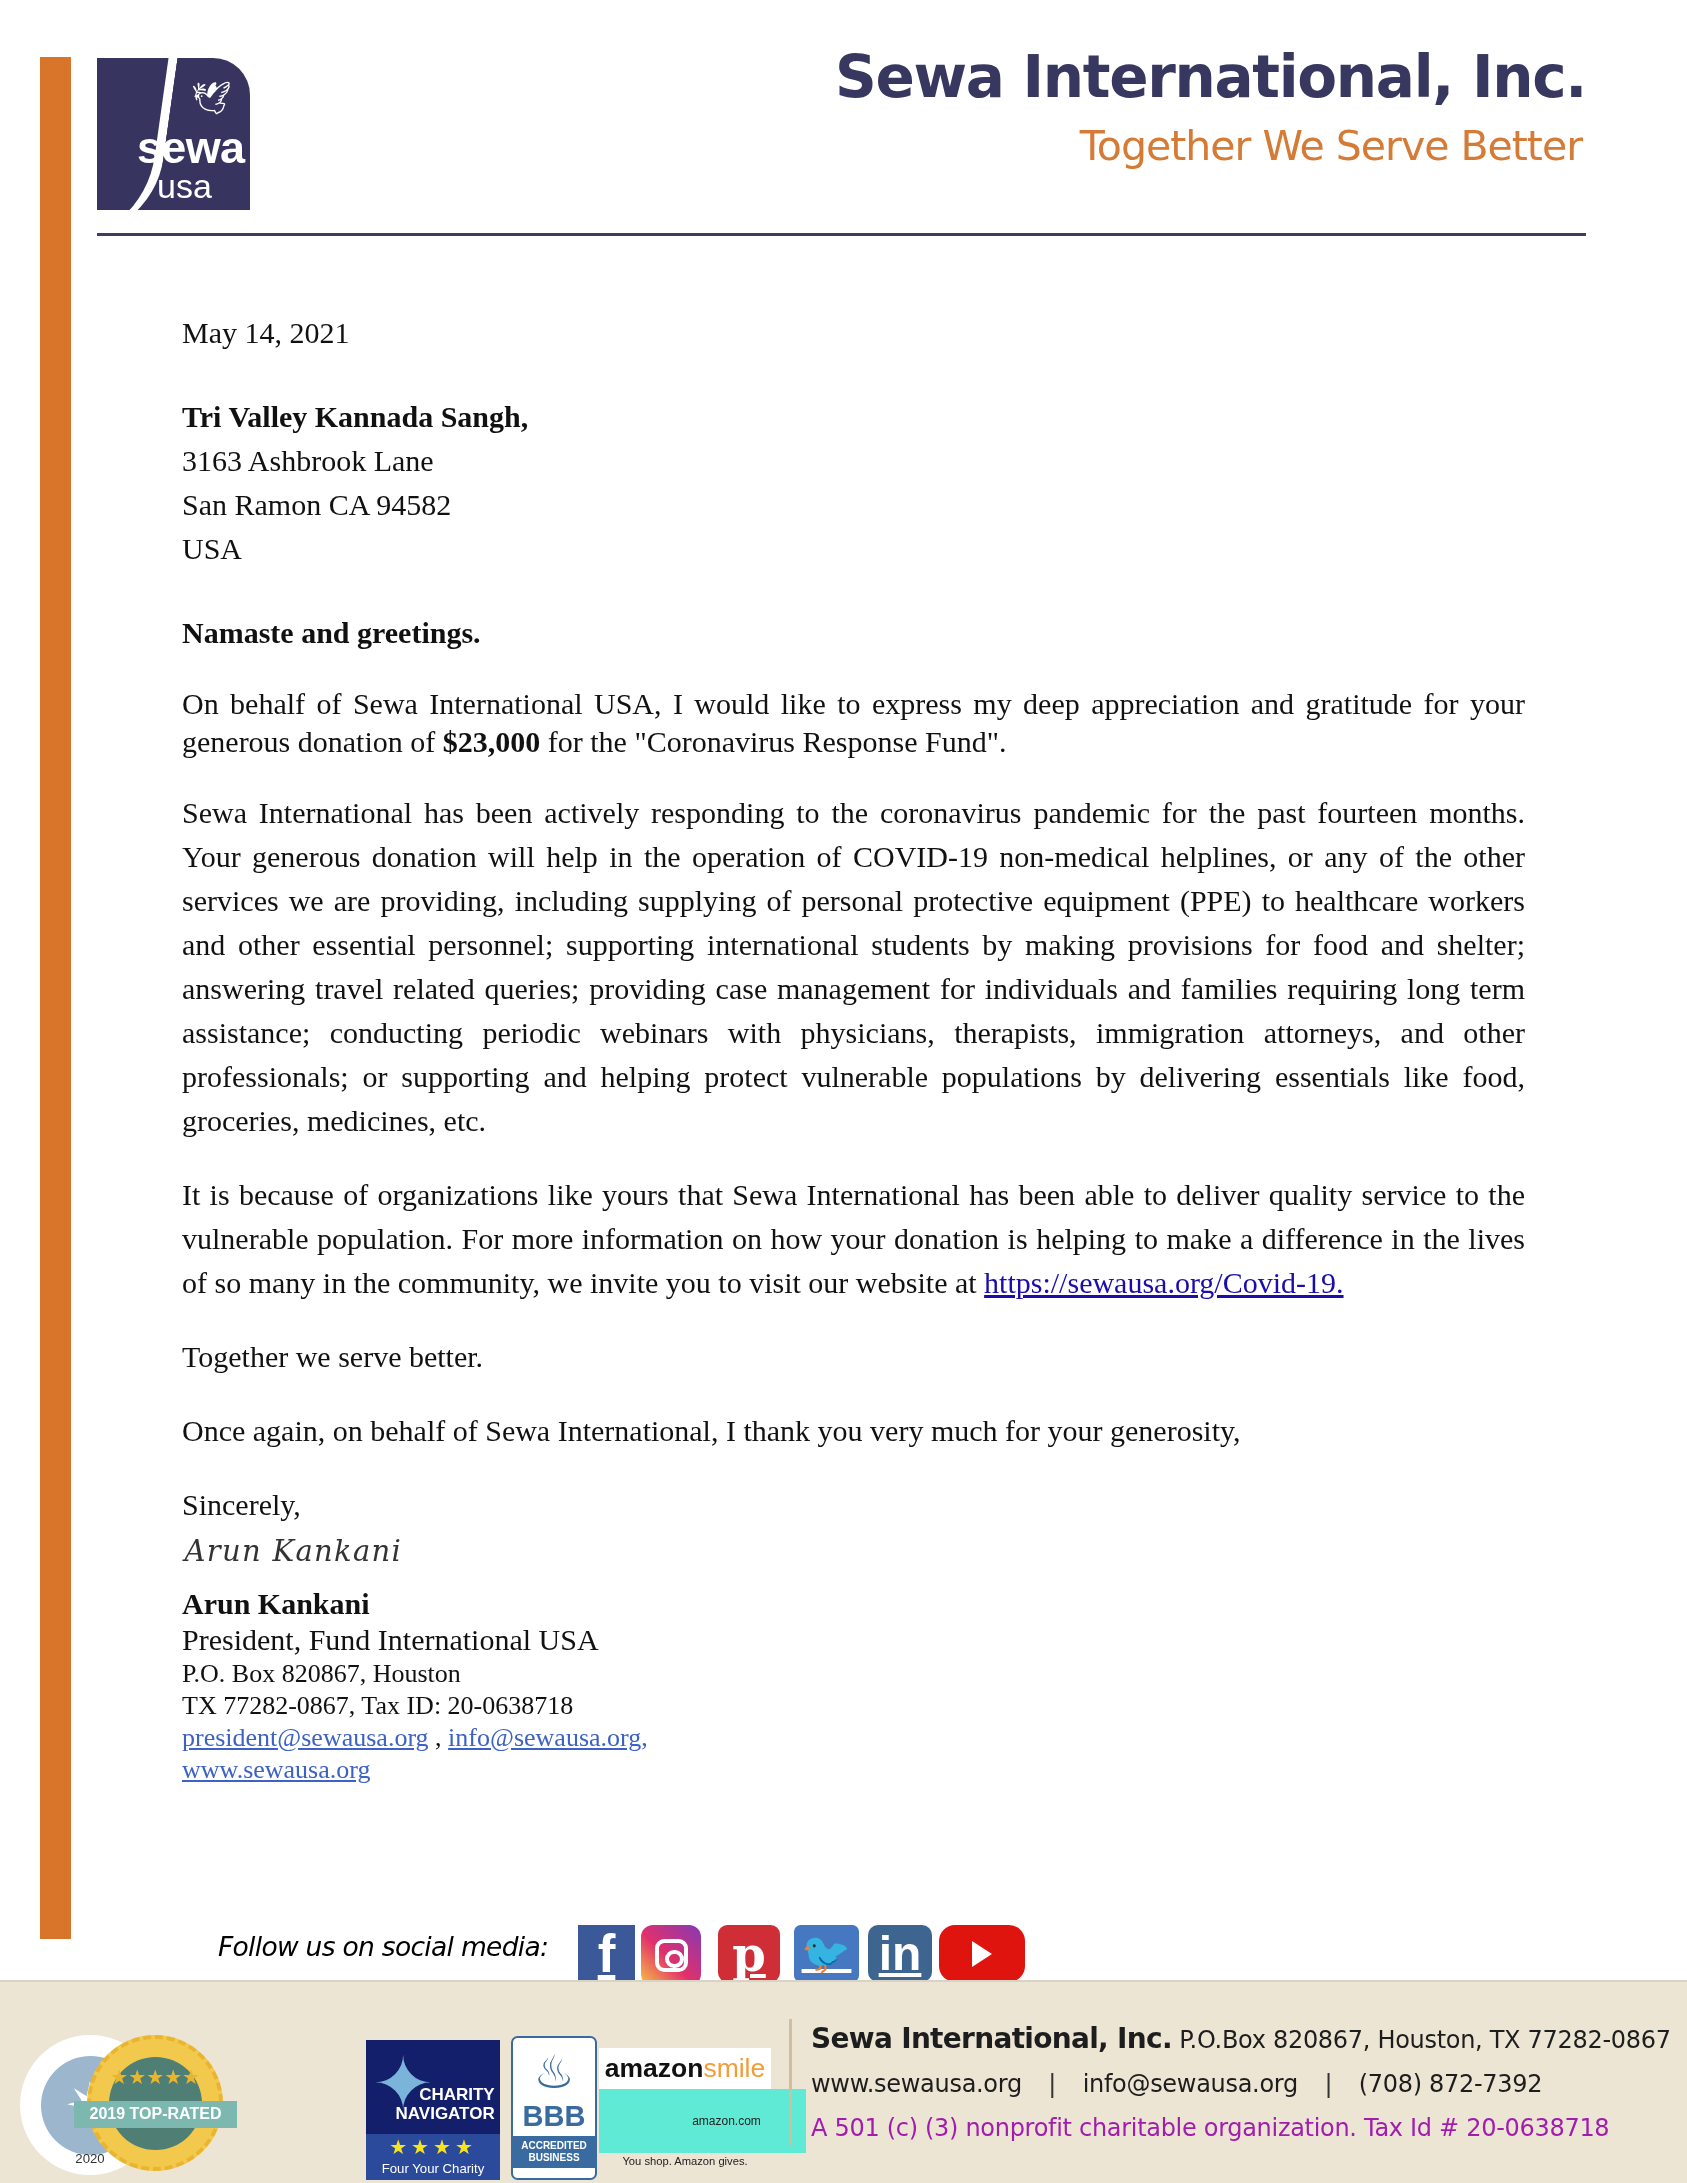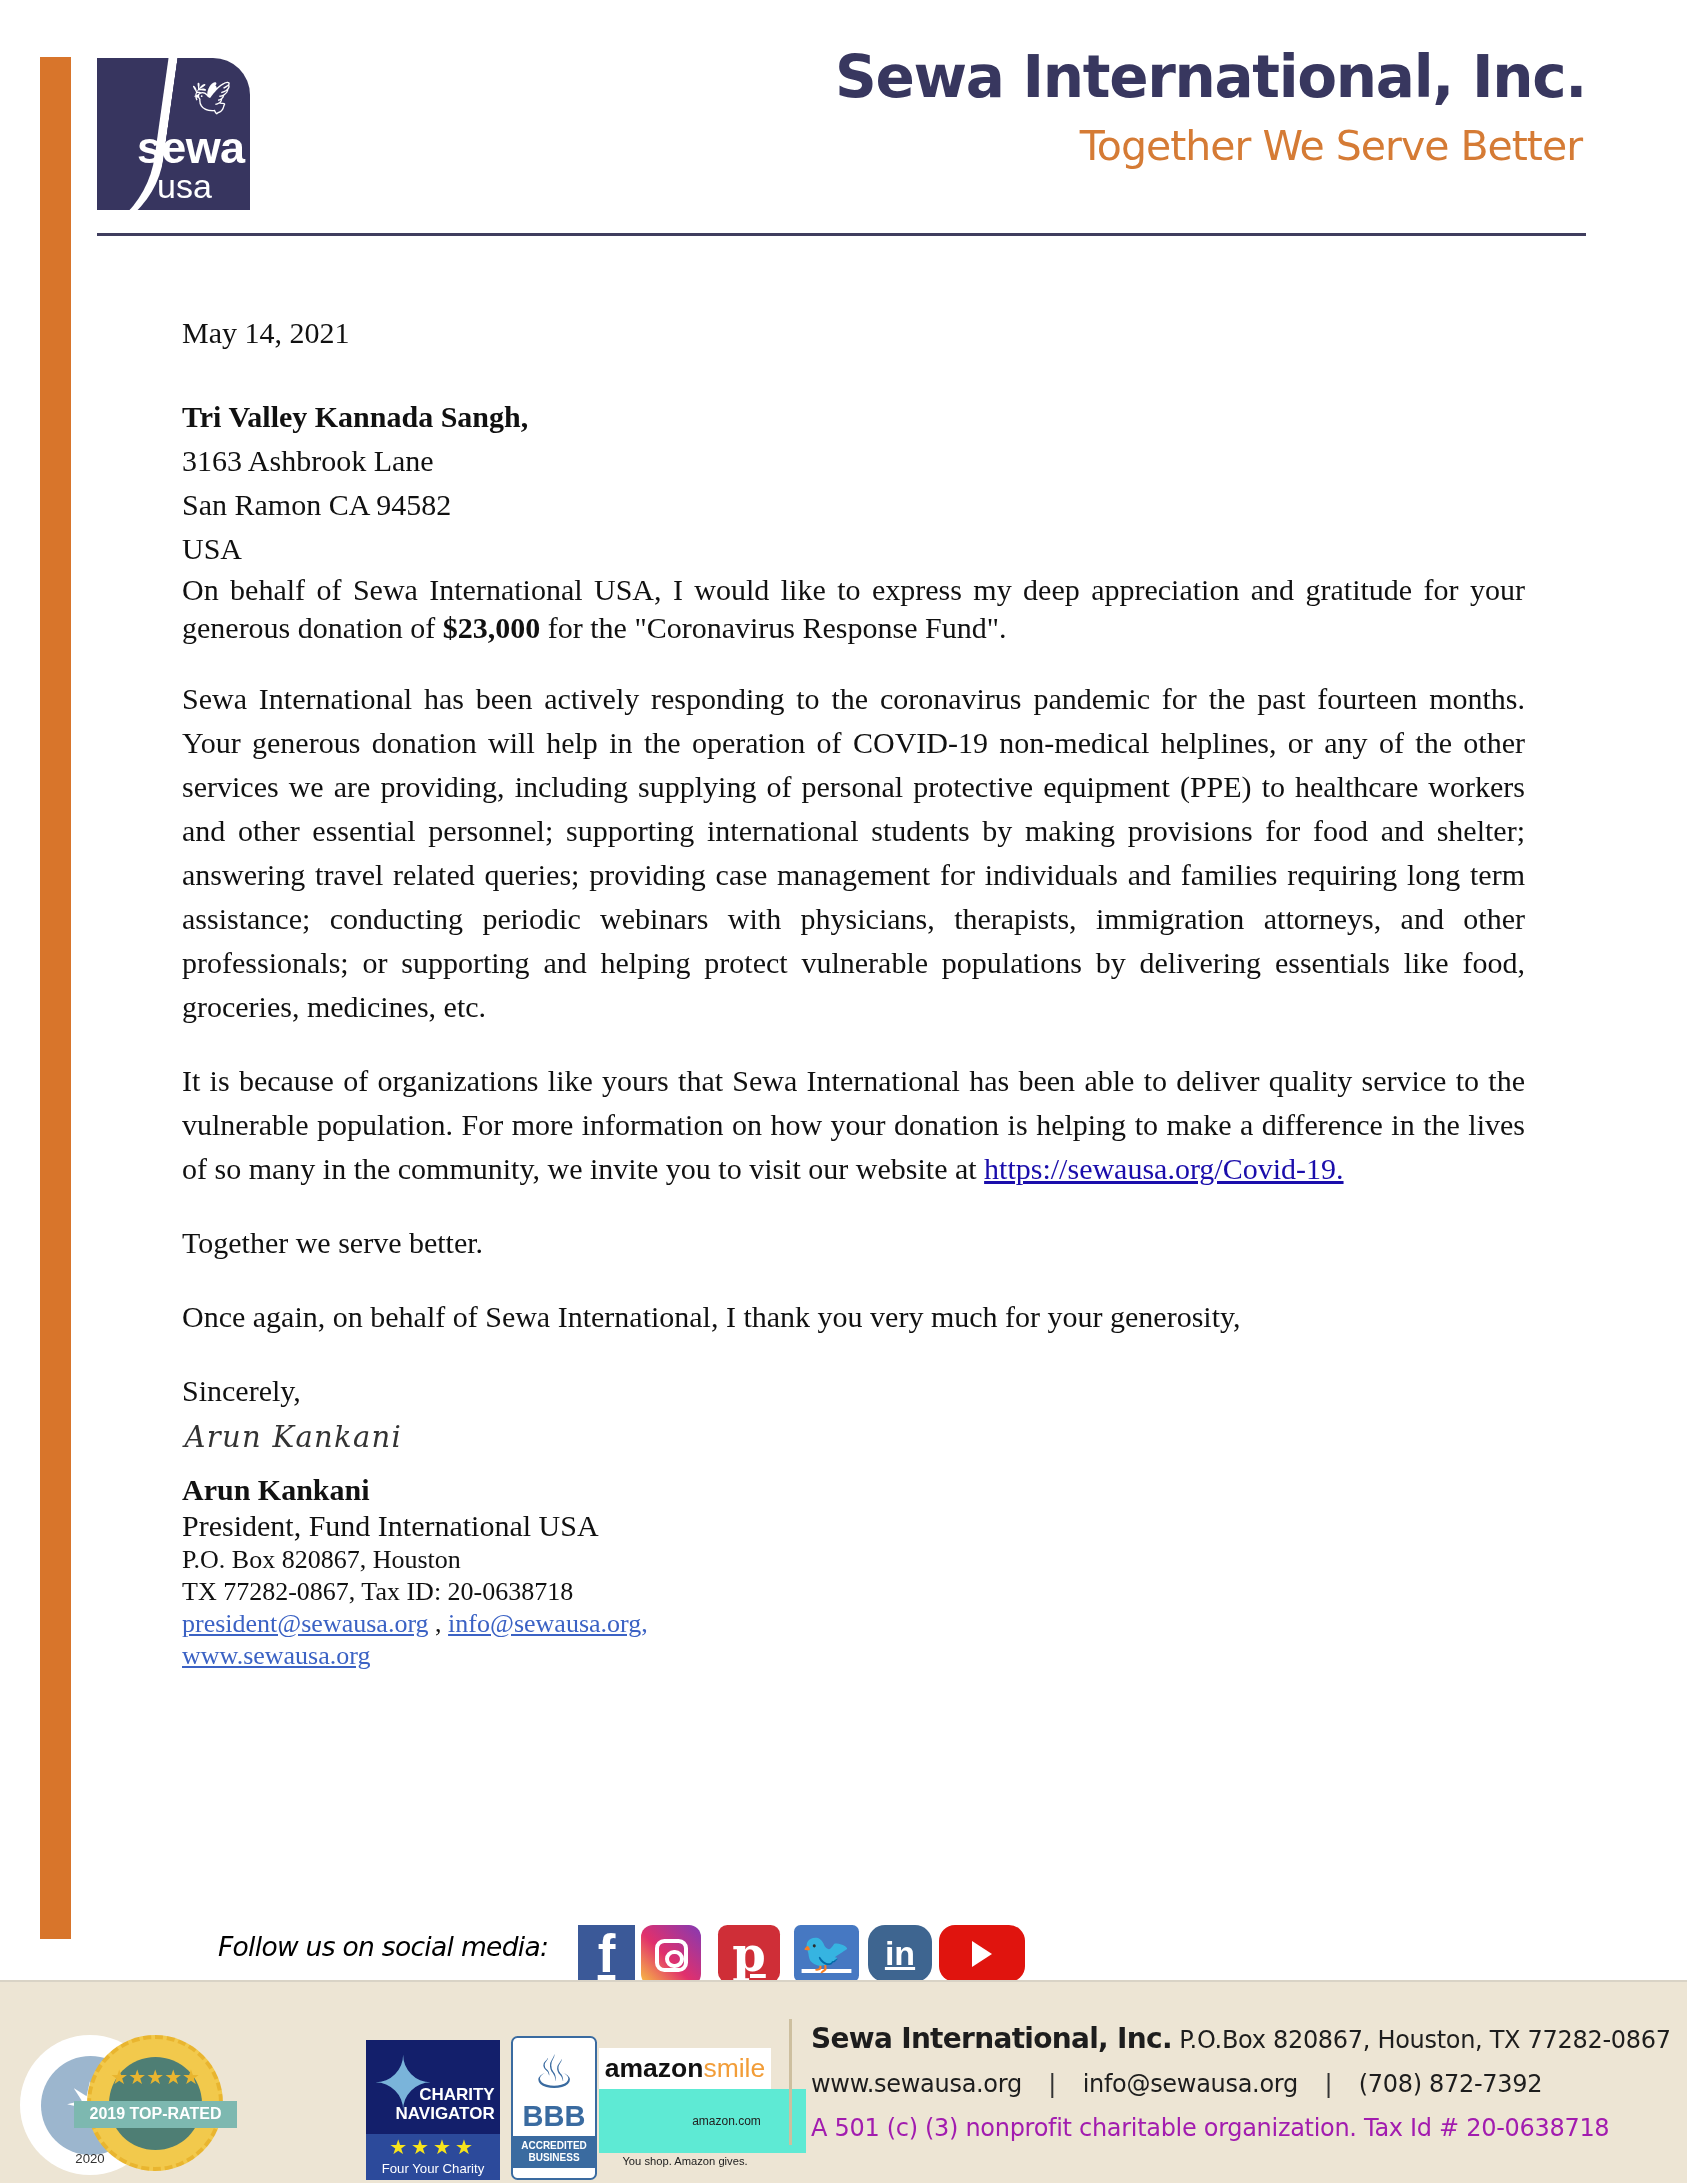--- a/index.html
+++ b/index.html
@@ -31,21 +31,21 @@
   a.email { color:#3B62C4; text-decoration:underline; }
 
   .social-label { position:absolute; left:218px; top:1931px; font-family:"DejaVu Sans", sans-serif; font-style:italic; font-size:26.5px; color:#000; letter-spacing:-0.7px; }
   .social { position:absolute; top:1925px; height:57px; display:flex; align-items:center; justify-content:center; color:#fff; font-family:"Liberation Sans", sans-serif; font-weight:bold; }
   .s-fb { left:578px; width:57px; background:#3B5998; font-size:53px; }
   .s-ig { left:641px; width:60px; height:61px; border-radius:12px; background:linear-gradient(45deg,#F9C642,#E1306C 45%,#833AB4); }
   .s-ig .cam { width:33px; height:33px; border:4.6px solid #fff; border-radius:9.3px; position:relative; box-sizing:border-box; }
   .s-ig .cam::after { content:""; position:absolute; left:6.6px; top:6.6px; width:10.6px; height:10.6px; border:4px solid #fff; border-radius:50%; }
   .s-pin { left:718px; width:62px; background:#CF2E37; border-radius:9.3px; font-size:48px; font-family:"DejaVu Serif", serif; }
   .s-tw { left:794px; width:65px; background:#4678C2; border-radius:6.6px; font-size:40px; }
-  .s-li { left:868px; width:64px; background:#3E6590; border-radius:17px; font-size:34px; }
+  .s-li { left:868px; width:64px; background:#3E6590; border-radius:10px; font-size:48px; }
   .s-yt { left:939px; width:86px; background:#E0140E; border-radius:16px; }
   .s-yt .tri { width:0; height:0; border-left:20px solid #fff; border-top:13.2px solid transparent; border-bottom:13.2px solid transparent; }
 
   .footer { position:absolute; left:0; top:1980px; width:1687px; height:203px; background:#EDE5D4; border-top:2.6px solid #D9D3C6; }
   .badge { position:absolute; }
   .b-guide { left:20px; top:53px; width:140px; height:140px; border-radius:50%; background:#fff; display:flex; align-items:center; justify-content:center; }
   .b-guide .inner { width:99px; height:99px; border-radius:50%; background:#9CB6CE; display:flex; align-items:center; justify-content:center; color:#fff; font-size:60px; }
   .b-guide .yr { position:absolute; bottom:9.3px; left:0; width:100%; text-align:center; font-family:"Liberation Sans", sans-serif; font-size:13.2px; color:#333; }
   .b-great { left:74px; top:53px; width:163px; height:140px; }
   .b-great .circle { position:absolute; left:13.2px; top:0; width:136px; height:136px; border-radius:50%; background:#F2C94C; border:4px dashed #E9B52F; box-sizing:border-box; display:flex; align-items:center; justify-content:center; }
@@ -91,20 +91,21 @@
 <div class="header-rule"></div>
 
 <div class="letter">
   <p class="date">May 14, 2021</p>
 
   <p class="addr-bold">Tri Valley Kannada Sangh,</p>
   <p>3163 Ashbrook Lane</p>
   <p>San Ramon CA 94582</p>
   <p>USA</p>
 
+  <p class="greeting">Namaste and greetings.</p>
 
   <p class="para tight"><span>On behalf of Sewa International USA, I would like to express my deep appreciation and gratitude for your generous donation of </span><span class="bold">$23,000</span><span> for the "Coronavirus Response Fund".</span></p>
 
   <p class="para">Sewa International has been actively responding to the coronavirus pandemic for the past fourteen months. Your generous donation will help  in the operation of  COVID-19 non-medical helplines, or any of the other services we are providing, including supplying of personal protective equipment (PPE) to healthcare workers and other essential personnel; supporting international students by making provisions for food and shelter;  answering travel related queries;  providing case management for individuals and families requiring long term assistance; conducting periodic webinars with physicians, therapists, immigration attorneys, and other professionals; or  supporting and helping protect vulnerable populations by delivering essentials like  food, groceries, medicines, etc.</p>
 
   <p class="para"><span>It is because of organizations like yours that Sewa International has been able to deliver quality service to the vulnerable population.  For more information on how your donation is helping to make a difference in the lives of so many in the community, we invite you to visit our website at </span><a class="link" href="#">https://sewausa.org/Covid-19.</a></p>
 
   <p class="closing">Together we serve better.</p>
   <p class="closing">Once again, on behalf of Sewa International, I thank you very much for your generosity,</p>
   <p>Sincerely,</p>

